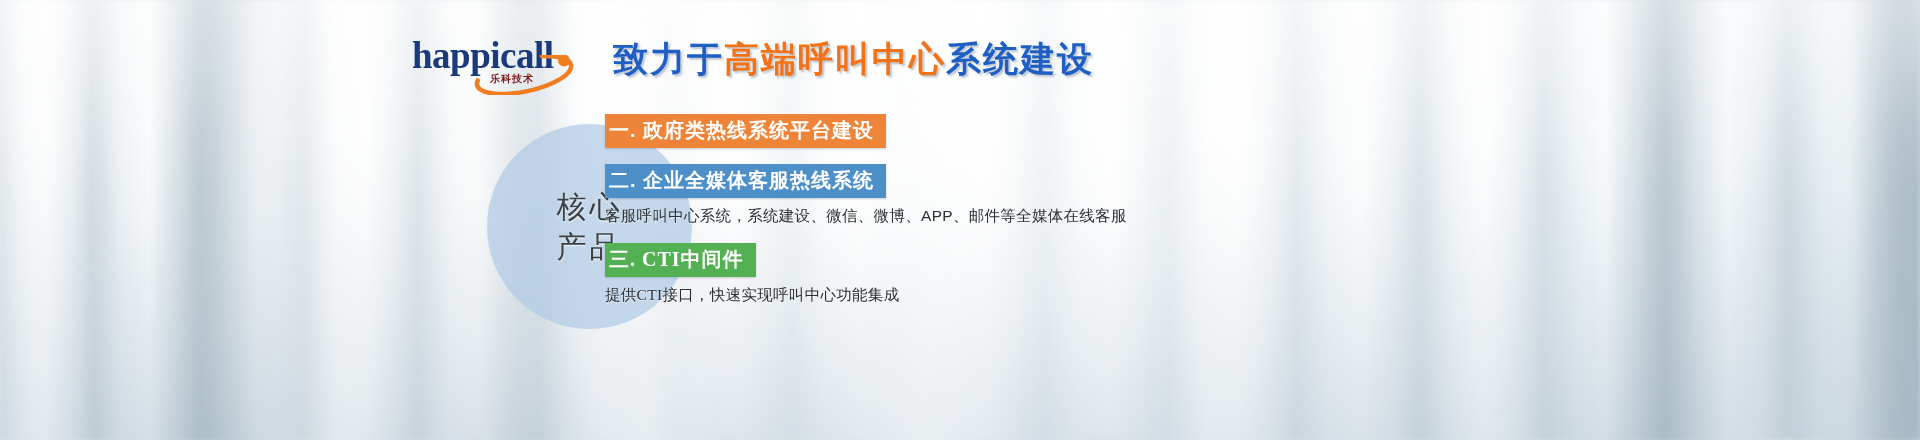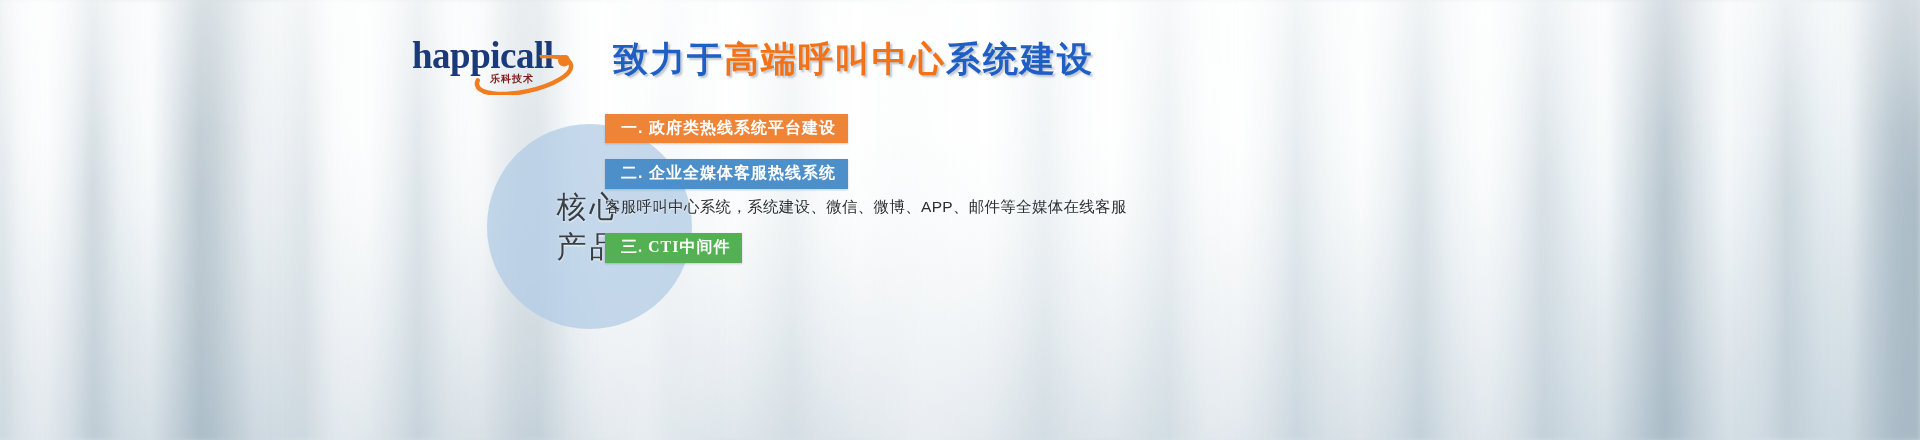--- a/index.html
+++ b/index.html
@@ -178,24 +178,24 @@
     left: 605px;
     top: 114px;
     width: 700px;
   }
   .item { margin-bottom: 16px; }
   .item:last-child { margin-bottom: 0; font-family: Liberation Serif, serif; }
 
   .item-title {
     display: inline-block;
     color: #ffffff;
-    font-size: 16px;
+    font-size: 20px;
     font-weight: bold;
     letter-spacing: 1px;
-    padding: 5px 12px 6px 16px;
+    padding: 5px 12px 6px 4px;
     line-height: 1.15;
     white-space: nowrap;
     box-shadow: 0 1px 2px rgba(60,80,100,0.25);
   }
   .item-title.c-orange { background: #ee8438; }
   .item-title.c-blue   { background: #4d8fc9; }
   .item-title.c-green  { background: #53b053; }
 
   .item-desc {
     margin-top: 7px;
@@ -242,17 +242,18 @@
       <div class="item-title c-orange">一. 政府类热线系统平台建设</div>
     </div>
 
     <div class="item">
       <div class="item-title c-blue">二. 企业全媒体客服热线系统</div>
       <div class="item-desc">客服呼叫中心系统，系统建设、微信、微博、APP、邮件等全媒体在线客服</div>
     </div>
 
     <div class="item">
       <div class="item-title c-green">三. CTI中间件</div>
+      <div class="item-desc">提供CTI接口，快速实现呼叫中心功能集成</div>
     </div>
 
   </div>
 
 </div>
 
 </body></html>

